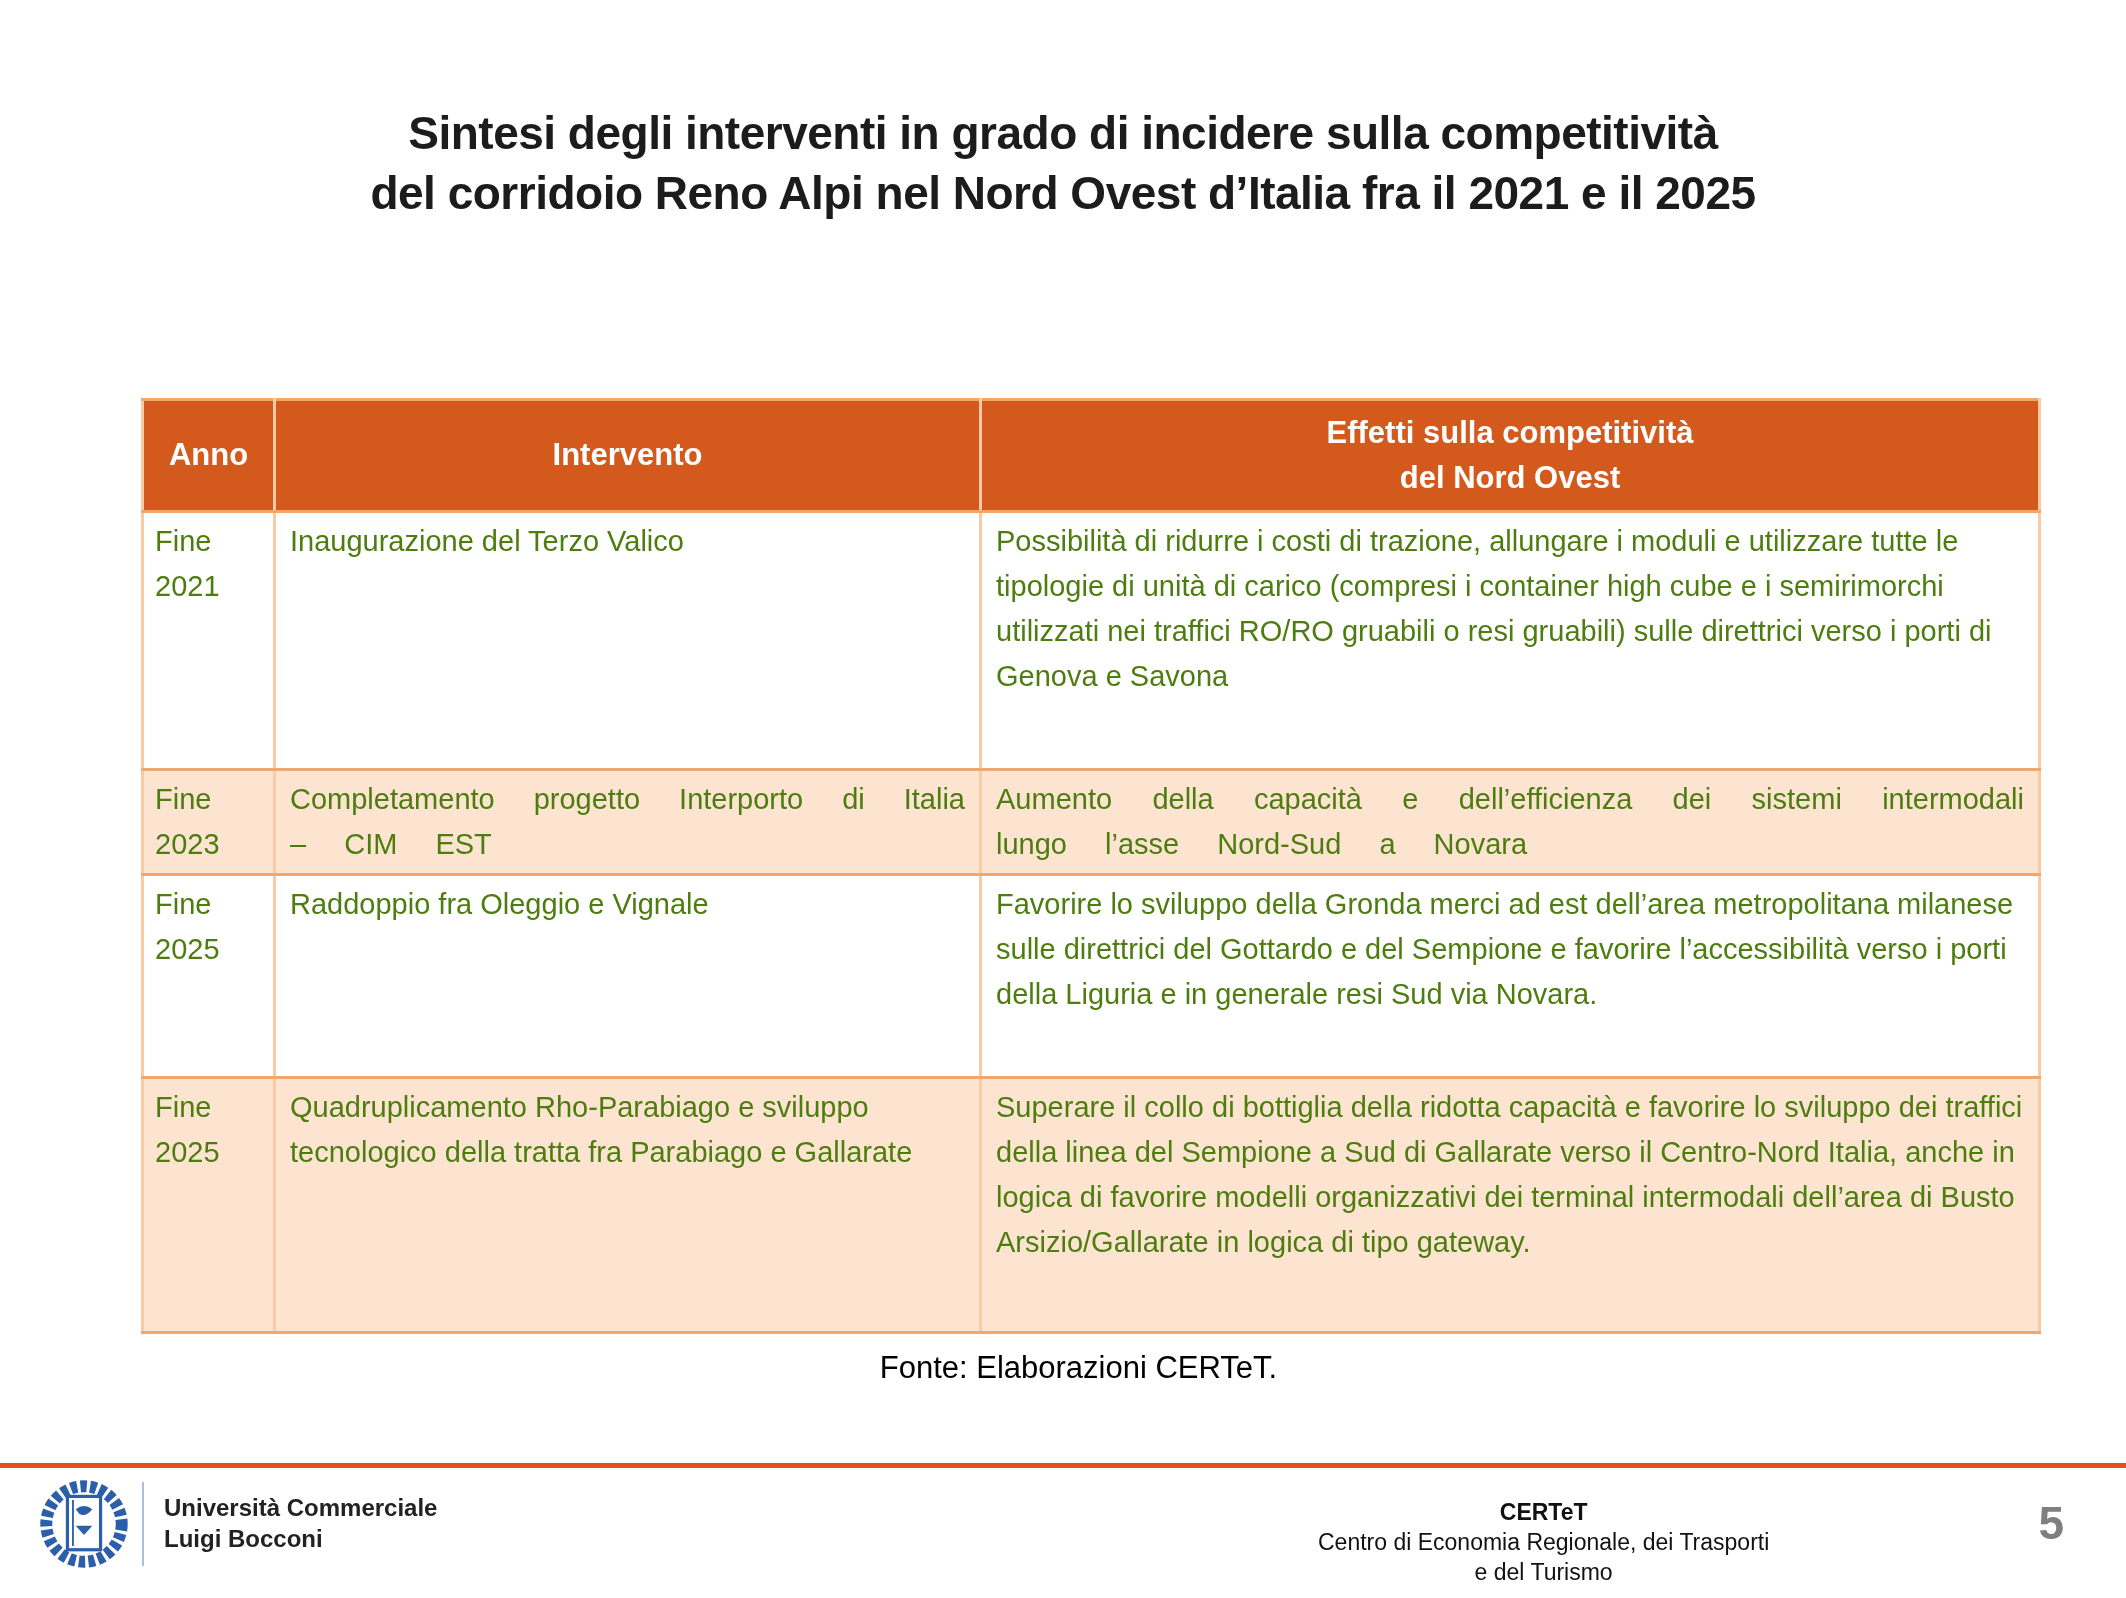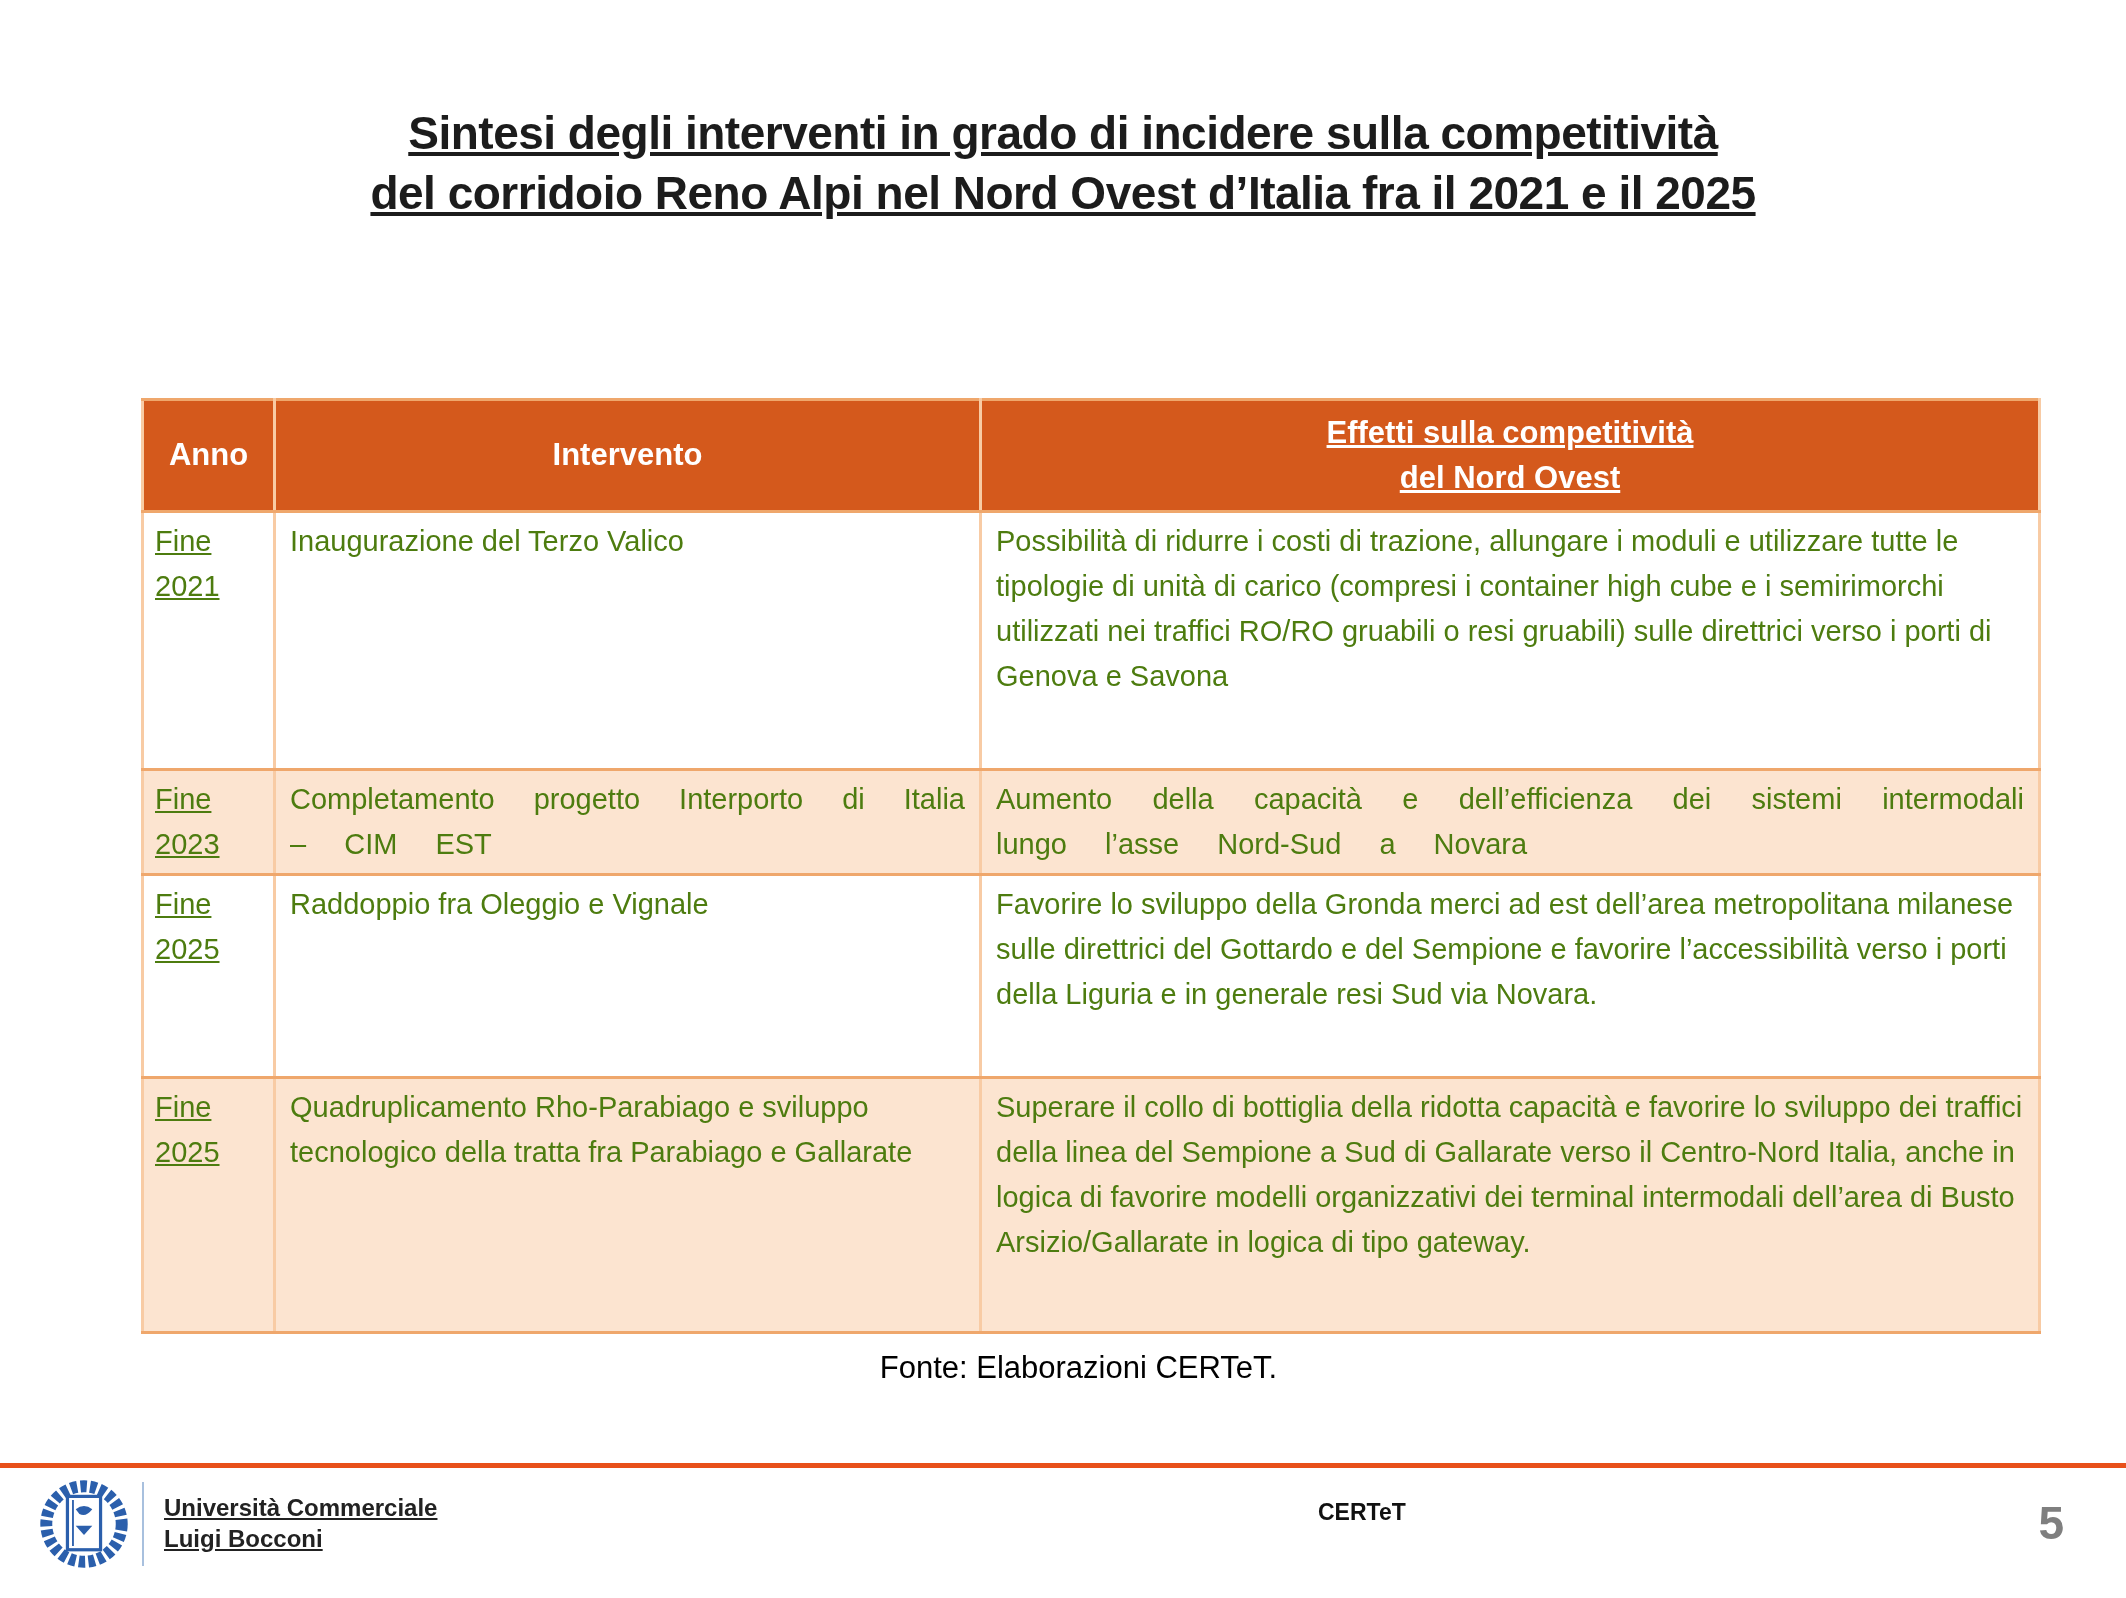--- a/index.html
+++ b/index.html
@@ -2,21 +2,21 @@
 <html><head>
 <meta charset="utf-8">
 <style>
   html,body{margin:0;padding:0;}
   body{
     width:2126px;height:1598px;position:relative;overflow:hidden;
     background:#ffffff;
     font-family:"Liberation Sans", sans-serif;
     color:#1a1a1a;
   }
-  .pre{white-space:pre-line;text-decoration:underline;}
+  .pre{white-space:pre-line;}
 
   
   .slide-title{
     position:absolute;top:104px;left:60px;width:2006px;
     text-align:center;font-size:46px;font-weight:bold;color:#1c1c1c;
     line-height:1.30;letter-spacing:-0.5px;
   }
 
   
   .table-wrap{position:absolute;left:141px;top:398px;width:1897px;}
@@ -135,15 +135,17 @@
       <path d="M41 34 q9 -7 18 0 q-7 9 -14 5 z" fill="#2B5FAC"></path>
       <path d="M41 52 l9 10 l9 -10 z" fill="#2B5FAC"></path>
       <line x1="38" y1="24" x2="38" y2="74" stroke="#2B5FAC" stroke-width="2"></line>
     </svg>
     <div class="logo-divider"></div>
     <div class="university-name pre">Università Commerciale
 Luigi Bocconi</div>
   </div>
   <div class="certet-block">
     <div class="certet-name">CERTeT</div>
+    <div class="certet-desc pre">Centro di Economia Regionale, dei Trasporti
+e del Turismo</div>
   </div>
   <div class="page-number">5</div>
 </div>
 
 </body></html>

